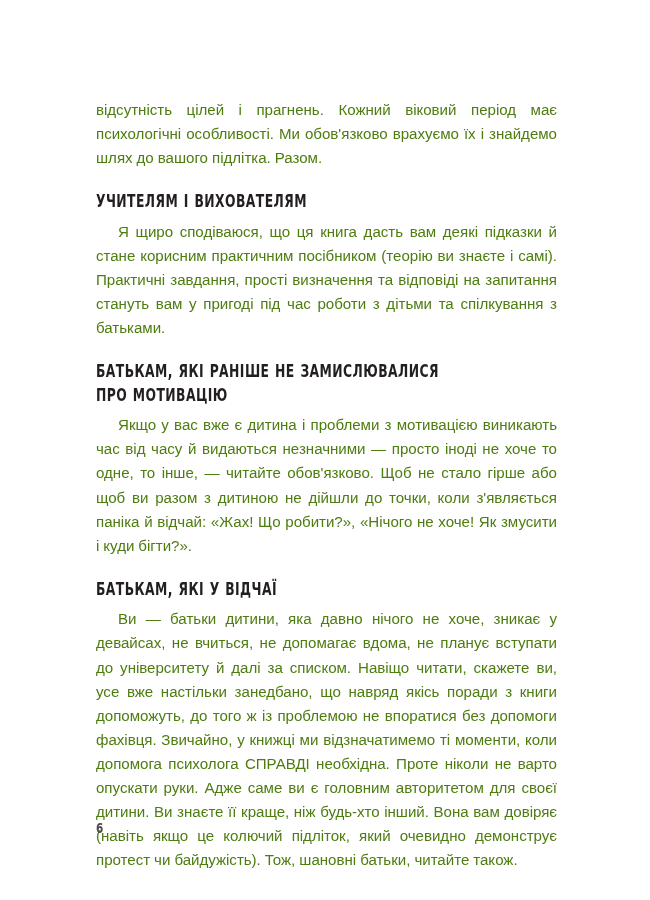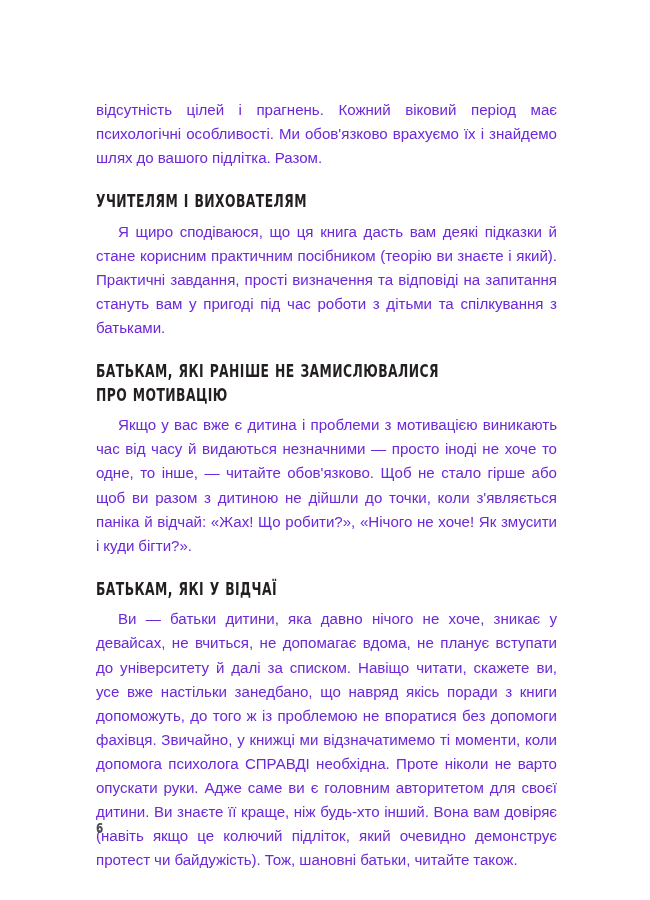--- a/index.html
+++ b/index.html
@@ -30,21 +30,21 @@
     top: 98px;
     width: 461px;
   }
 
   
   .para {
     margin: 0;
     font-family: "Liberation Sans", sans-serif;
     font-size: 15.1px;
     line-height: 24.1px;
-    color: #6d28d9;
+    color: #4d7c0f;
     text-align: justify;
     text-justify: inter-word;
     letter-spacing: -0.02px;
     word-spacing: -0.15px;
     hyphens: none;
   }
 
   .para.indent {
     text-indent: 22px;
   }
@@ -96,21 +96,21 @@
 
 <div class="page">
 
   <div class="text-column">
 
     <p class="para tight-last">відсутність цілей і прагнень. Кожний віковий період має психологічні особливості. Ми обов'язково врахуємо їх і знайдемо шлях до вашого підлітка. Разом.</p>
 
     <div class="gap-before-h"></div>
     <div class="heading">Учителям і вихователям</div>
     <div class="gap-after-h"></div>
-    <p class="para indent tight-last">Я щиро сподіваюся, що ця книга дасть вам деякі підказки й стане корисним практичним посібником (теорію ви знаєте і який). Практичні завдання, прості визначення та відповіді на запитання стануть вам у пригоді під час роботи з дітьми та спілкування з батьками.</p>
+    <p class="para indent tight-last">Я щиро сподіваюся, що ця книга дасть вам деякі підказки й стане корисним практичним посібником (теорію ви знаєте і самі). Практичні завдання, прості визначення та відповіді на запитання стануть вам у пригоді під час роботи з дітьми та спілкування з батьками.</p>
 
     <div class="gap-before-h"></div>
     <div class="heading">Батькам, які раніше не замислювалися</div>
     <div class="heading">про мотивацію</div>
     <div class="gap-after-h"></div>
     <p class="para indent tight-last">Якщо у вас вже є дитина і проблеми з мотивацією виникають час від часу й видаються незначними — просто іноді не хоче то одне, то інше, — читайте обов'язково. Щоб не стало гірше або щоб ви разом з дитиною не дійшли до точки, коли з'являється паніка й відчай: «Жах! Що робити?», «Нічого не хоче! Як змусити і куди бігти?».</p>
 
     <div class="gap-before-h"></div>
     <div class="heading">Батькам, які у відчаї</div>
     <div class="gap-after-h"></div>

